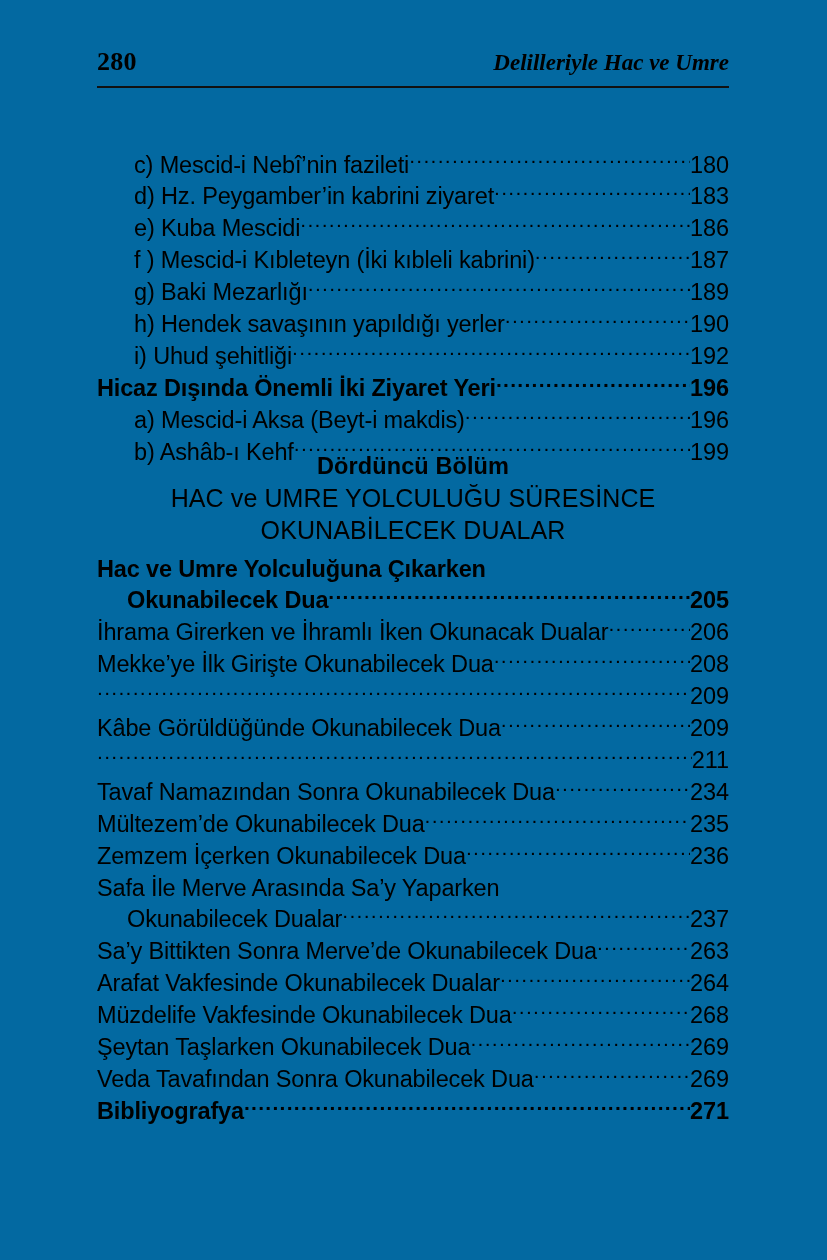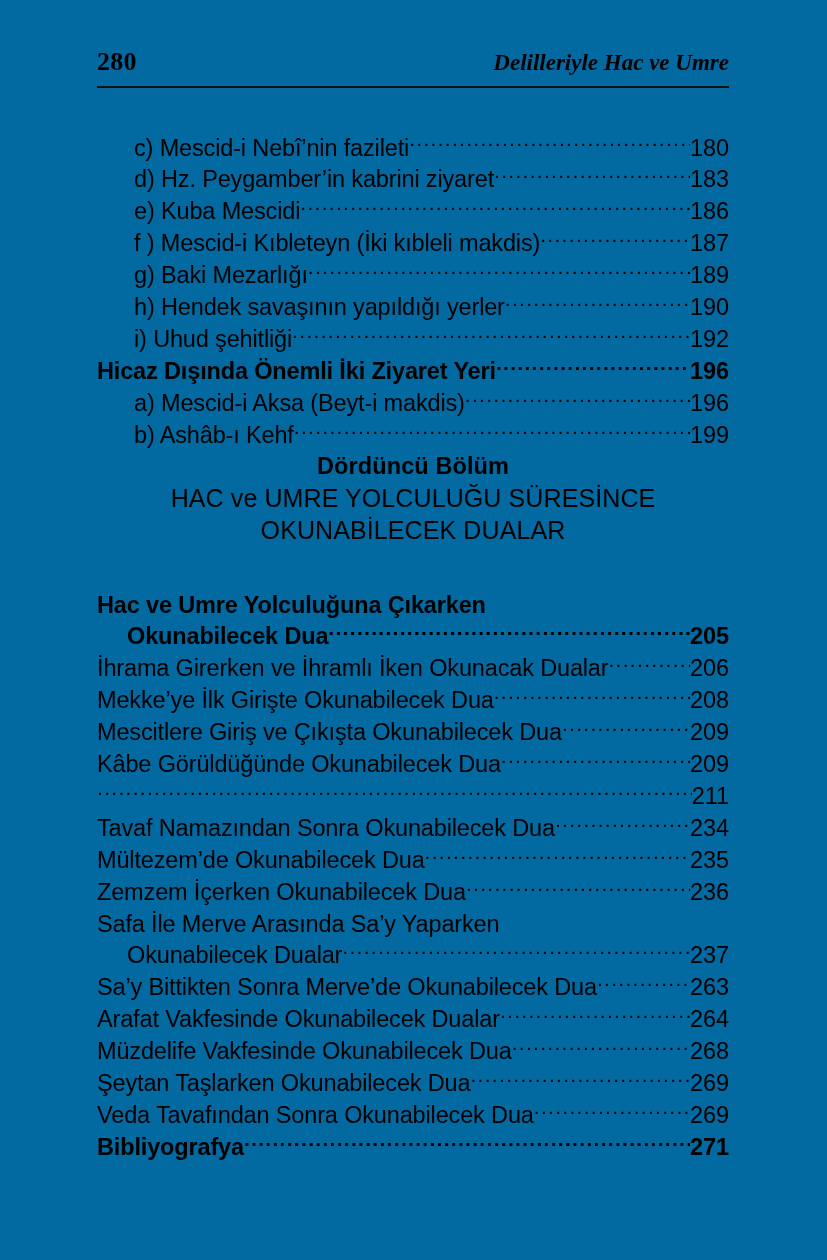--- a/index.html
+++ b/index.html
@@ -60,21 +60,21 @@
     top: 86px;
     width: 632px;
     height: 0;
     border-top: 2.4px solid #111;
   }
 
   
   .toc {
     position: absolute;
     left: 97px;
-    top: 132px;
+    top: 149px;
     width: 632px;
   }
 
   .entry {
     position: relative;
     display: flex;
     align-items: baseline;
     font-size: 23.5px;
     line-height: 31.4px;
     font-family: "Liberation Sans", sans-serif;
@@ -142,21 +142,20 @@
     line-height: 32px;
     font-weight: normal;
     letter-spacing: 0.1px;
   }
 
   .toc-2 {
     position: absolute;
     left: 97px;
     top: 553px;
     width: 632px;
-    margin-top: 36px;
   }
 </style>
 </head>
 <body>
 
 <div class="page">
 
   <div class="running-head">
     <div class="folio">280</div>
     <div class="head-title">Delilleriyle Hac ve Umre</div>
@@ -173,21 +172,21 @@
         <span class="label">d) Hz. Peygamber’in kabrini ziyaret</span>
         <span class="leader"></span>
         <span class="pageno">183</span>
       </div>
       <div class="entry lvl-1">
         <span class="label">e) Kuba Mescidi</span>
         <span class="leader"></span>
         <span class="pageno">186</span>
       </div>
       <div class="entry lvl-1">
-        <span class="label">f ) Mescid-i Kıbleteyn (İki kıbleli makdis)</span>
+        <span class="label">f ) Mescid-i Kıbleteyn (İki kıbleli kabrini)</span>
         <span class="leader"></span>
         <span class="pageno">187</span>
       </div>
       <div class="entry lvl-1">
         <span class="label">g) Baki Mezarlığı</span>
         <span class="leader"></span>
         <span class="pageno">189</span>
       </div>
       <div class="entry lvl-1">
         <span class="label">h) Hendek savaşının yapıldığı yerler</span>
@@ -237,21 +236,20 @@
         <span class="label">İhrama Girerken ve İhramlı İken Okunacak Dualar</span>
         <span class="leader"></span>
         <span class="pageno">206</span>
       </div>
       <div class="entry lvl-0">
         <span class="label">Mekke’ye İlk Girişte Okunabilecek Dua</span>
         <span class="leader"></span>
         <span class="pageno">208</span>
       </div>
       <div class="entry lvl-0">
-        <span class="label">Mescitlere Giriş ve Çıkışta Okunabilecek Dua</span>
         <span class="leader"></span>
         <span class="pageno">209</span>
       </div>
       <div class="entry lvl-0">
         <span class="label">Kâbe Görüldüğünde Okunabilecek Dua</span>
         <span class="leader"></span>
         <span class="pageno">209</span>
       </div>
       <div class="entry lvl-0">
         <span class="leader"></span>

